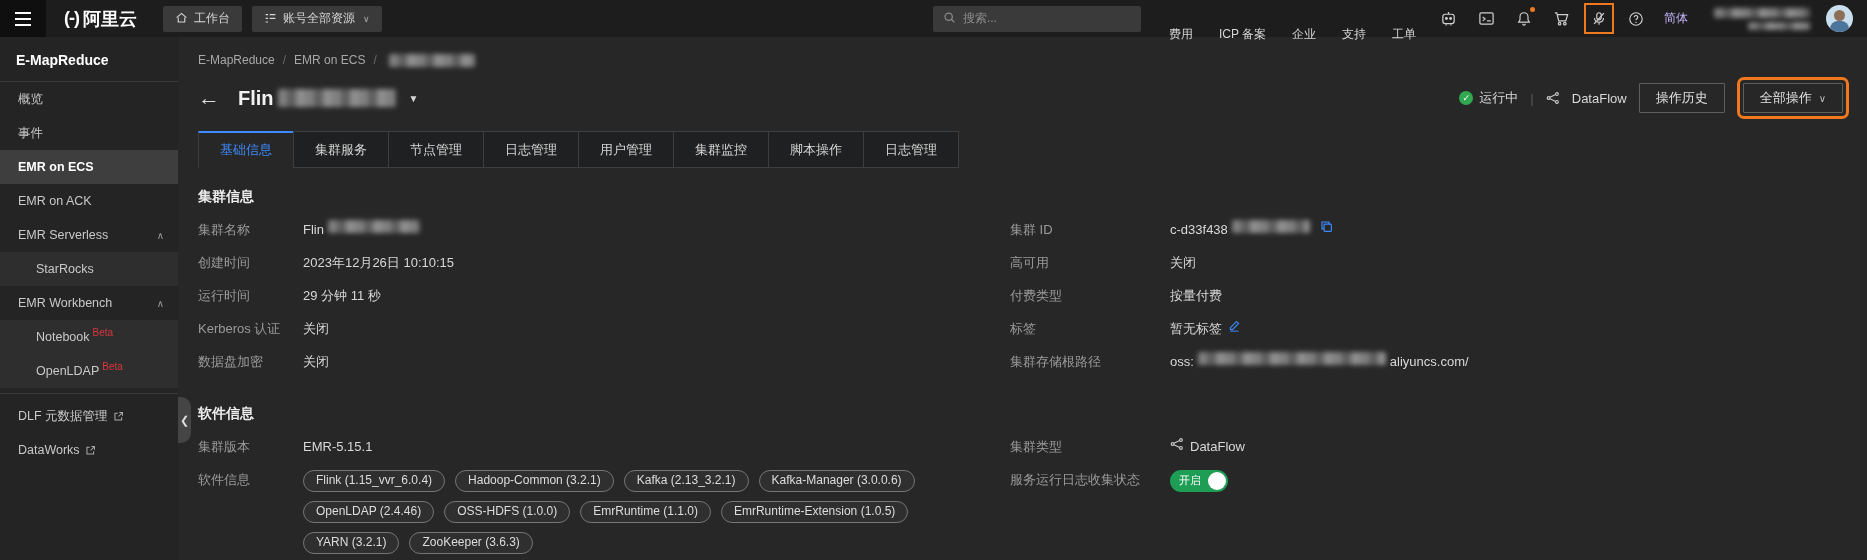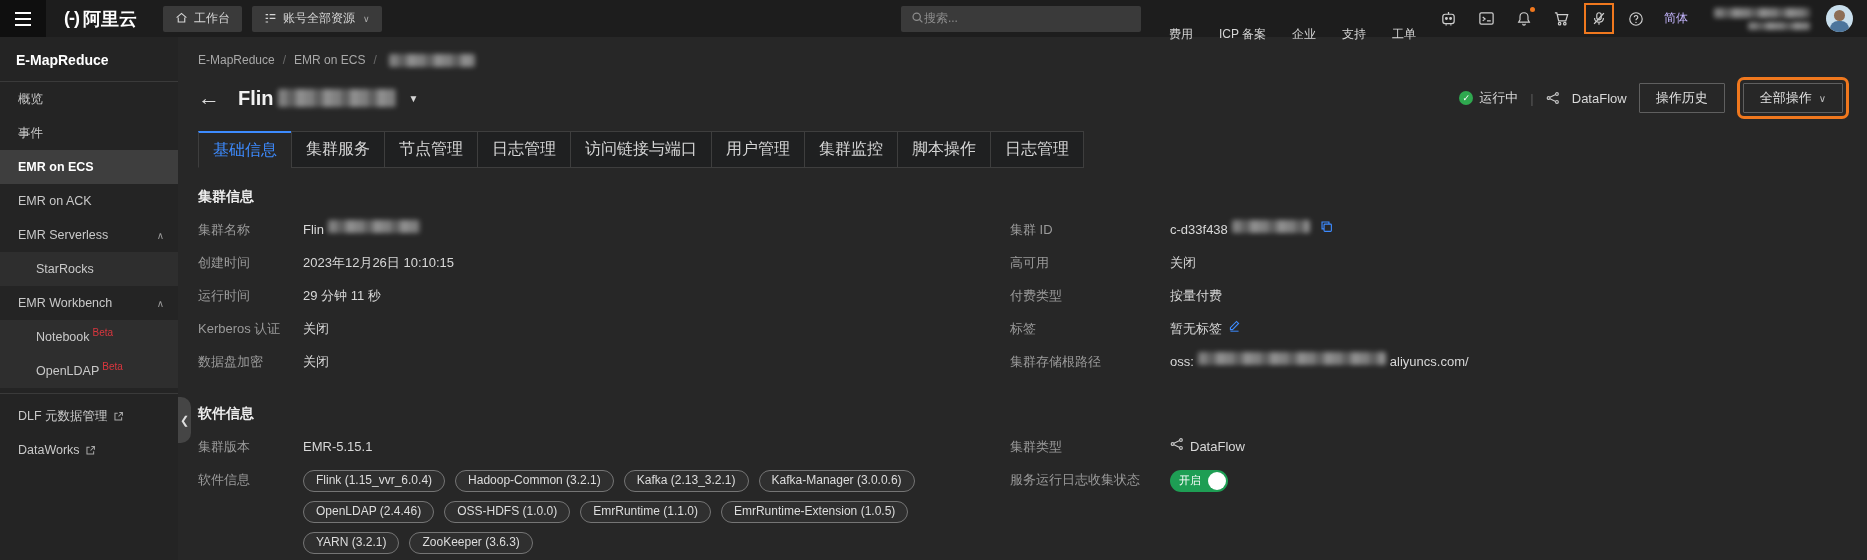--- a/index.html
+++ b/index.html
@@ -10,22 +10,22 @@
   }
   
   .topbar { height:37px; background:#1d1d1d; display:flex; align-items:center; position:relative; z-index:5; }
   .hamburger { width:46px; height:37px; background:#0f0f0f; display:flex; align-items:center; justify-content:center; cursor:pointer; }
   .hamburger svg { color:#fff; }
   .logo { display:flex; align-items:center; gap:4px; margin:0 26px 0 18px; color:#fff; font-weight:bold; font-size:18px; letter-spacing:0; }
   .logo .mark { font-weight:bold; letter-spacing:-1px; }
   .tb-btn { height:26px; background:#3a3a3a; border-radius:2px; color:#d6d6d6; font-size:12px;
             display:flex; align-items:center; gap:6px; padding:0 12px; margin-right:10px; cursor:pointer; }
   .tb-btn .chev { font-size:9px; color:#aaa; margin-left:2px; }
-  .tb-search { margin-left:auto; width:240px; height:26px; background:#3a3a3a; border-radius:2px;
-               display:flex; align-items:center; padding:0 10px; color:#8c8c8c; font-size:12px; margin-right:28px; }
+  .tb-search { margin-left:auto; width:208px; height:26px; background:#3a3a3a; border-radius:2px;
+               display:flex; align-items:center; gap:7px; padding:0 10px; color:#8c8c8c; font-size:12px; margin-right:28px; }
   .tb-links { display:flex; align-items:center; gap:26px; margin-right:24px; }
   .tb-link { color:#d6d6d6; font-size:12px; cursor:pointer; white-space:nowrap;margin-top:32px; }
   .tb-icons { display:flex; align-items:center; gap:21px; margin-right:20px; }
   .tb-ic { position:relative; color:#cfcfcf; display:flex; align-items:center; cursor:pointer; }
   .tb-ic.boxed { outline:2px solid #F0781E; outline-offset:5px; }
   .tb-ic .dot { position:absolute; top:-3px; right:-3px; width:5px; height:5px; border-radius:50%; background:#F0781E; }
   .tb-lang { color:#c4b5fd; font-size:12px; margin-right:22px; cursor:pointer; }
   .tb-user { display:flex; flex-direction:column; align-items:flex-end; gap:4px; margin-right:12px; }
   .avatar { width:27px; height:27px; border-radius:50%; background:#c9dfed; position:relative; overflow:hidden; margin-right:14px; cursor:pointer; flex:none; }
   .avatar::before { content:""; position:absolute; left:8px; top:5px; width:11px; height:11px; border-radius:50%; background:#8d6e56; }
@@ -66,21 +66,21 @@
                display:flex; align-items:center; justify-content:center; }
   .vbar { color:#5a5a5a; }
   .ctype { display:flex; align-items:center; gap:6px; font-size:13px; color:#d9d9d9; }
   .btn { height:30px; padding:0 16px; border:1px solid #5f5f5f; background:transparent; color:#e0e0e0;
          font-size:13px; display:flex; align-items:center; gap:7px; cursor:pointer; border-radius:1px;
          font-family:inherit; }
   .btn.highlight { outline:3px solid #F0781E; outline-offset:3px; margin-left:6px; }
   .btn .chev { font-size:10px; color:#bdbdbd; }
   
   .tabs { display:flex; margin-top:18px; width:fit-content; }
-  .tab { height:37px; padding:0 14px; display:flex; align-items:center; font-size:16px; color:#d6d6d6;
+  .tab { height:37px; padding:0 21px; display:flex; align-items:center; font-size:13px; color:#d6d6d6;
          background:#1f2021; border:1px solid #3e3e3e; margin-left:-1px; cursor:pointer; white-space:nowrap; }
   .tab:first-child { margin-left:0; }
   .tab.active { background:#272727; color:#3d8bff; border-top:2px solid #3d8bff; border-bottom-color:transparent; }
   
   .section-title { font-size:14px; font-weight:bold; color:#ededed; margin:20px 0 14px; }
   .info-grid { display:flex; }
   .col-left { width:812px; flex:none; }
   .col-right { flex:1; }
   .info-row { display:flex; margin-bottom:13px; line-height:20px; min-height:20px; }
   .info-label { flex:none; color:#9a9a9a; font-size:13px; }
@@ -297,21 +297,20 @@
           <span class="chev">∨</span>
         </button>
       </div>
     </div>
 
     <div class="tabs" id="tabs">
         <div class="tab active">基础信息</div>
         <div class="tab">集群服务</div>
         <div class="tab">节点管理</div>
         <div class="tab">日志管理</div>
-        <div class="tab">访问链接与端口</div>
         <div class="tab">用户管理</div>
         <div class="tab">集群监控</div>
         <div class="tab">脚本操作</div>
         <div class="tab">日志管理</div>
       </div>
 
     <div id="sections">
         <div class="section-title">集群信息</div>
         <div class="info-grid">
           <div class="col-left">

